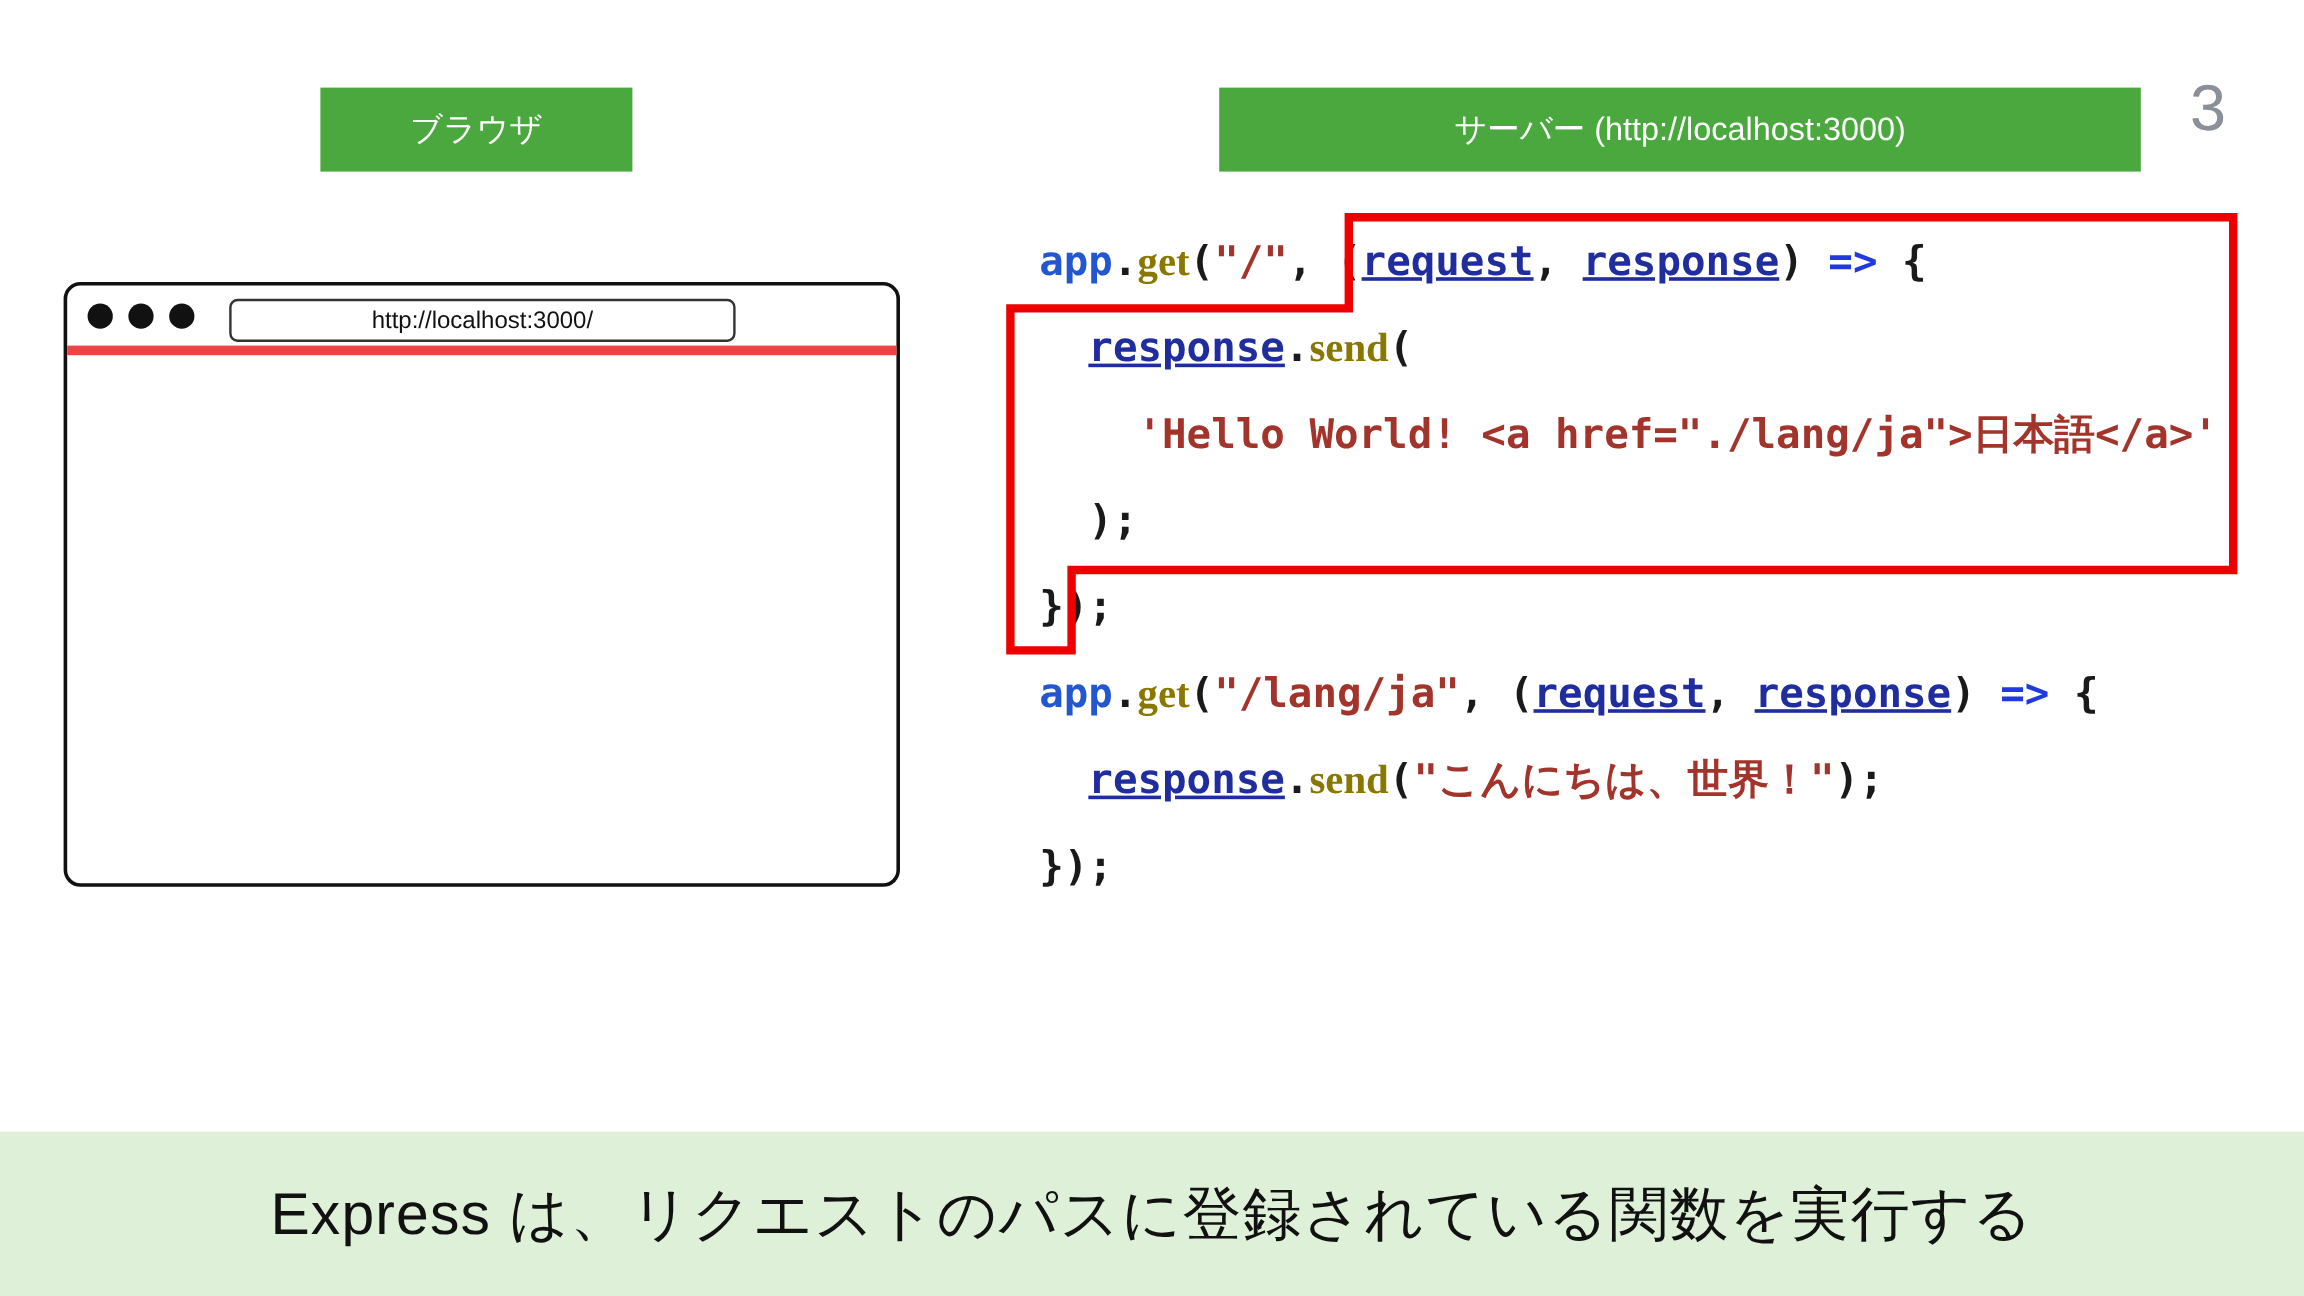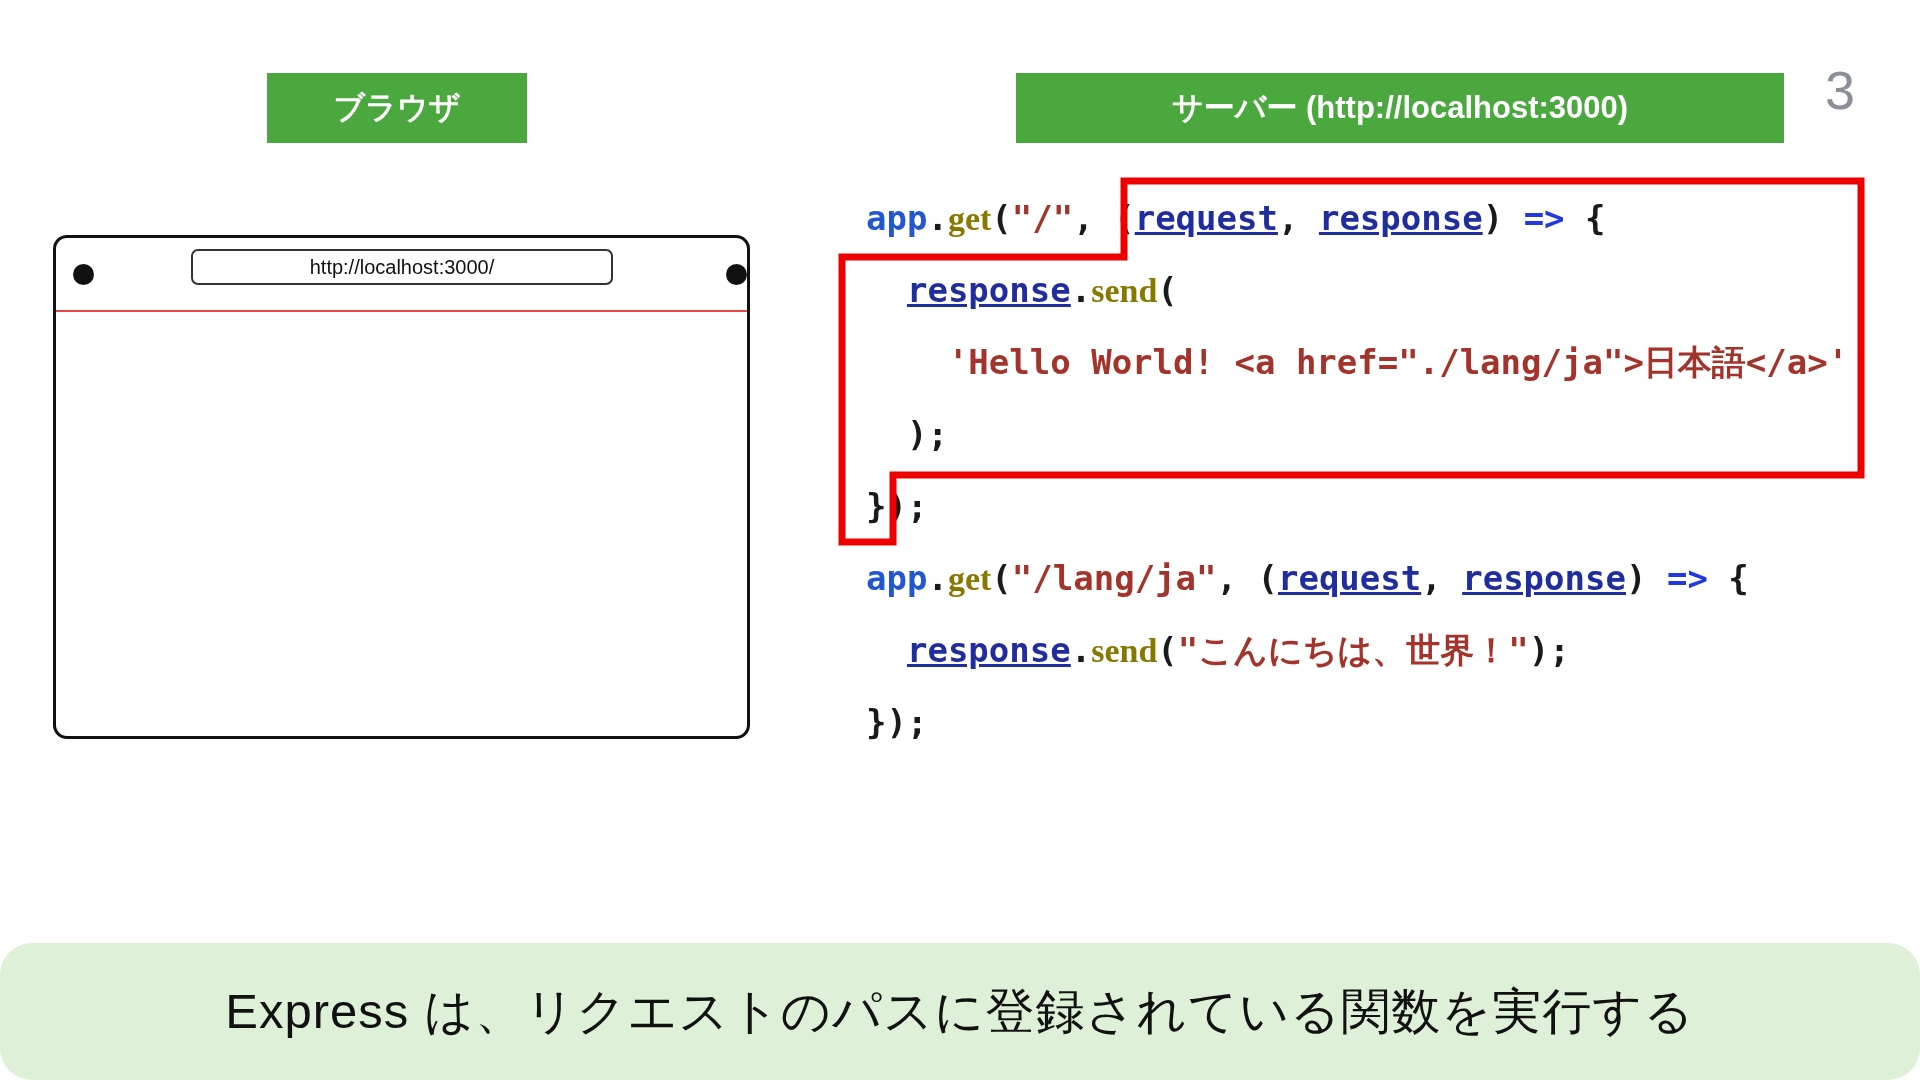--- a/index.html
+++ b/index.html
@@ -16,36 +16,36 @@
   }
   *{box-sizing:border-box;}
   html,body{margin:0;padding:0;}
   body{
     width:1920px;height:1080px;position:relative;overflow:hidden;
     background:#ffffff;
     font-family:"Liberation Sans","DejaVu Sans",sans-serif;
   }
   .badge{
     position:absolute;height:70px;background:var(--badge_green);
-    color:#ffffff;font-weight:bold;font-size:31px;line-height:70px;
+    color:#ffffff;font-weight:normal;font-size:27px;line-height:70px;
     text-align:center;
   }
   .badge-browser{left:267px;top:73px;width:260px;}
   .badge-server{left:1016px;top:73px;width:768px;}
   .page-number{
     position:absolute;left:1800px;top:60px;width:80px;text-align:center;
     color:var(--page_number_gray);font-size:54px;line-height:60px;
   }
   .browser-window{
     position:absolute;left:53px;top:235px;width:697px;height:504px;
     border:3px solid #111;border-radius:14px;background:#ffffff;
   }
   .browser-topbar{
-    position:relative;height:74px;border-bottom:2px solid #ef4444;
-    display:flex;align-items:center;justify-content:space-between;
+    position:relative;height:58px;border-bottom:8px solid #ef4444;
+    display:flex;align-items:center;
   }
   .dot{
     display:inline-block;width:21px;height:21px;border-radius:50%;
     background:#111;margin-left:13px;
   }
   .dot:first-child{margin-left:17px;}
   .url-bar{
     position:absolute;left:135px;top:11px;width:422px;height:36px;
     border:2px solid #333;border-radius:7px;background:#fff;
     font-size:20px;line-height:32px;text-align:center;color:#111;
@@ -68,21 +68,21 @@
     position:absolute;left:0;top:0;width:1920px;height:1080px;
     pointer-events:none;
   }
   .annotation polygon{
     fill:none;stroke:var(--annotation_red);stroke-width:7;
     stroke-linejoin:miter;
   }
   .caption-bar{
     position:absolute;left:0;top:943px;width:1920px;height:137px;
     background:var(--banner_green);
-    display:flex;align-items:center;justify-content:center;border-radius:32px;
+    display:flex;align-items:center;justify-content:center;
   }
   .caption{
     font-size:49px;color:#111;font-weight:500;letter-spacing:1px;
   }
 </style>
 </head>
 <body>
 
 <div class="badge badge-browser">ブラウザ</div>
 <div class="badge badge-server">サーバー (http://localhost:3000)</div>

